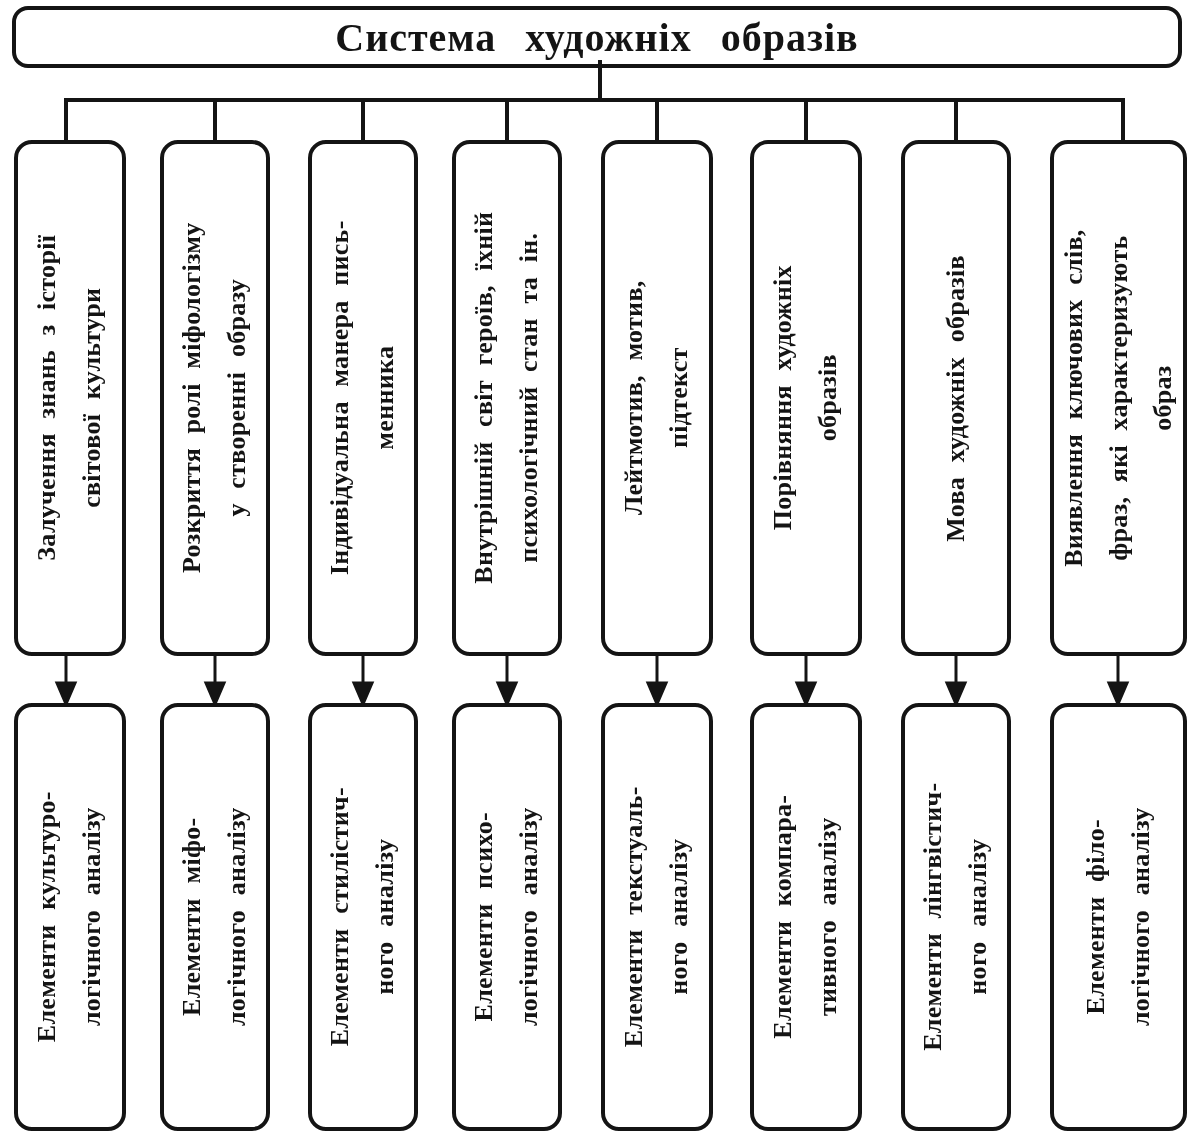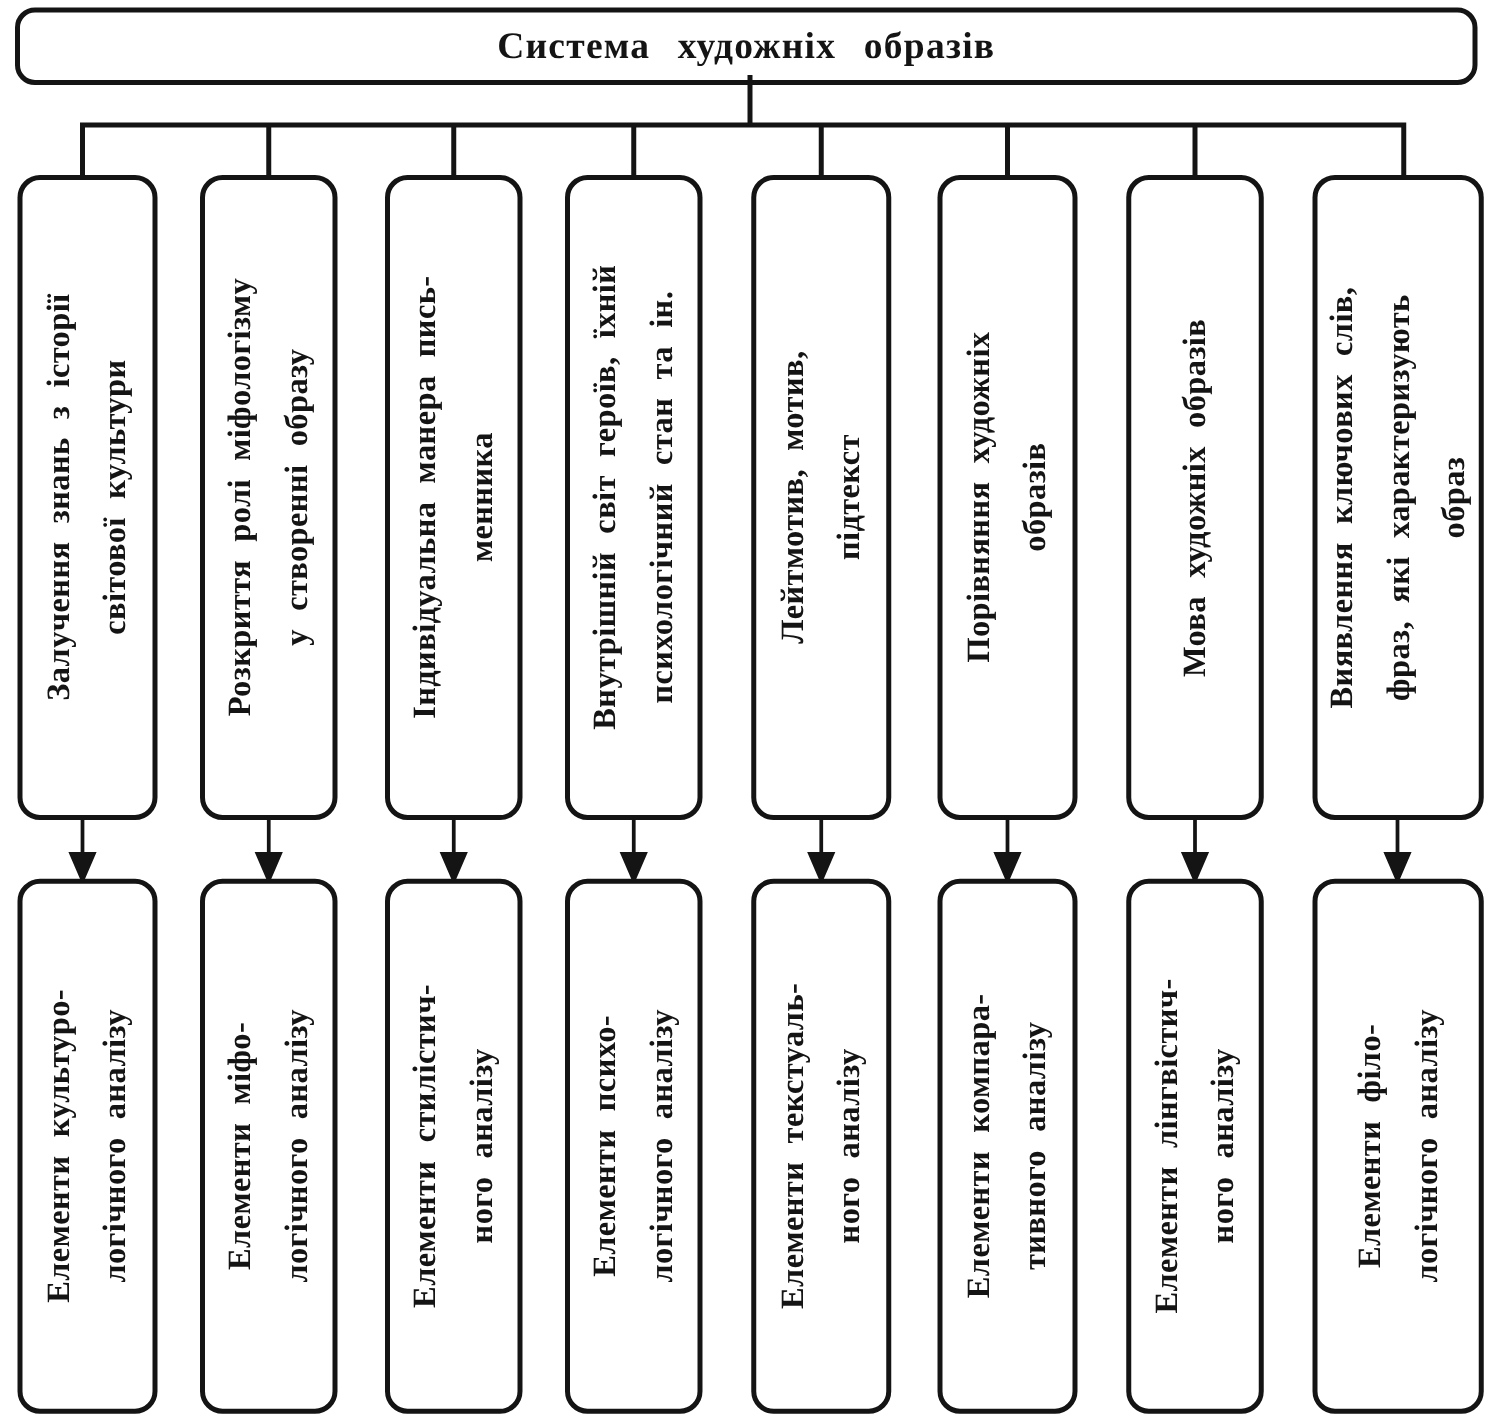--- a/index.html
+++ b/index.html
@@ -23,21 +23,21 @@
     width: 1162px;
     height: 54px;
     border: 4px solid #141414;
     border-radius: 16px;
     background: #ffffff;
     display: flex;
     align-items: center;
     justify-content: center;
   }
   .title-text {
-    font-size: 30px;
+    font-size: 40px;
     font-weight: bold;
     letter-spacing: 1px;
     word-spacing: 0.45em;
     white-space: nowrap;
   }
   
   #wires {
     position: absolute;
     left: 0;
     top: 0;

